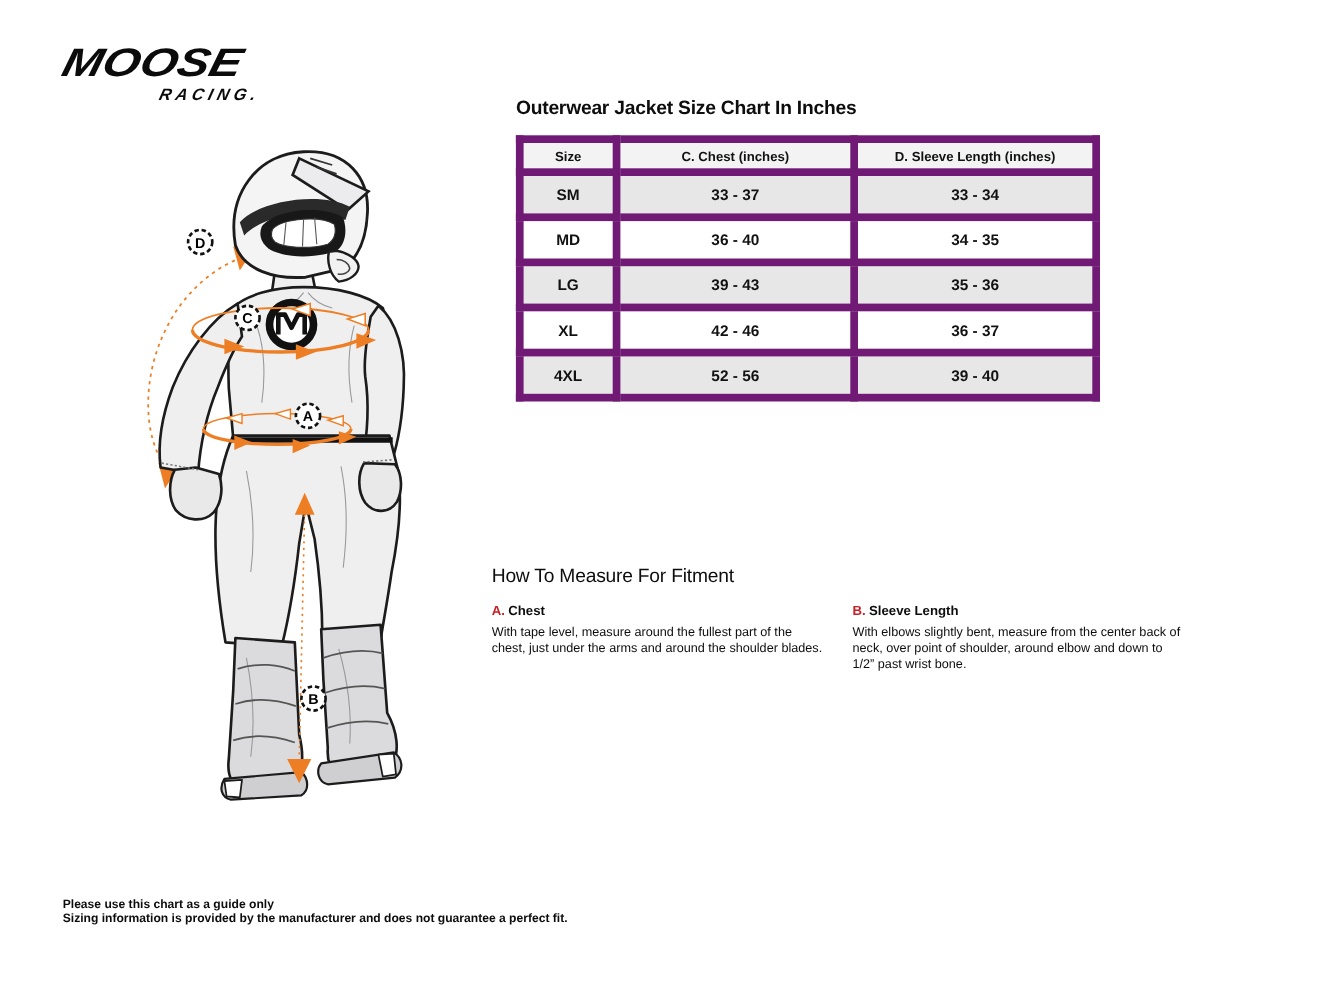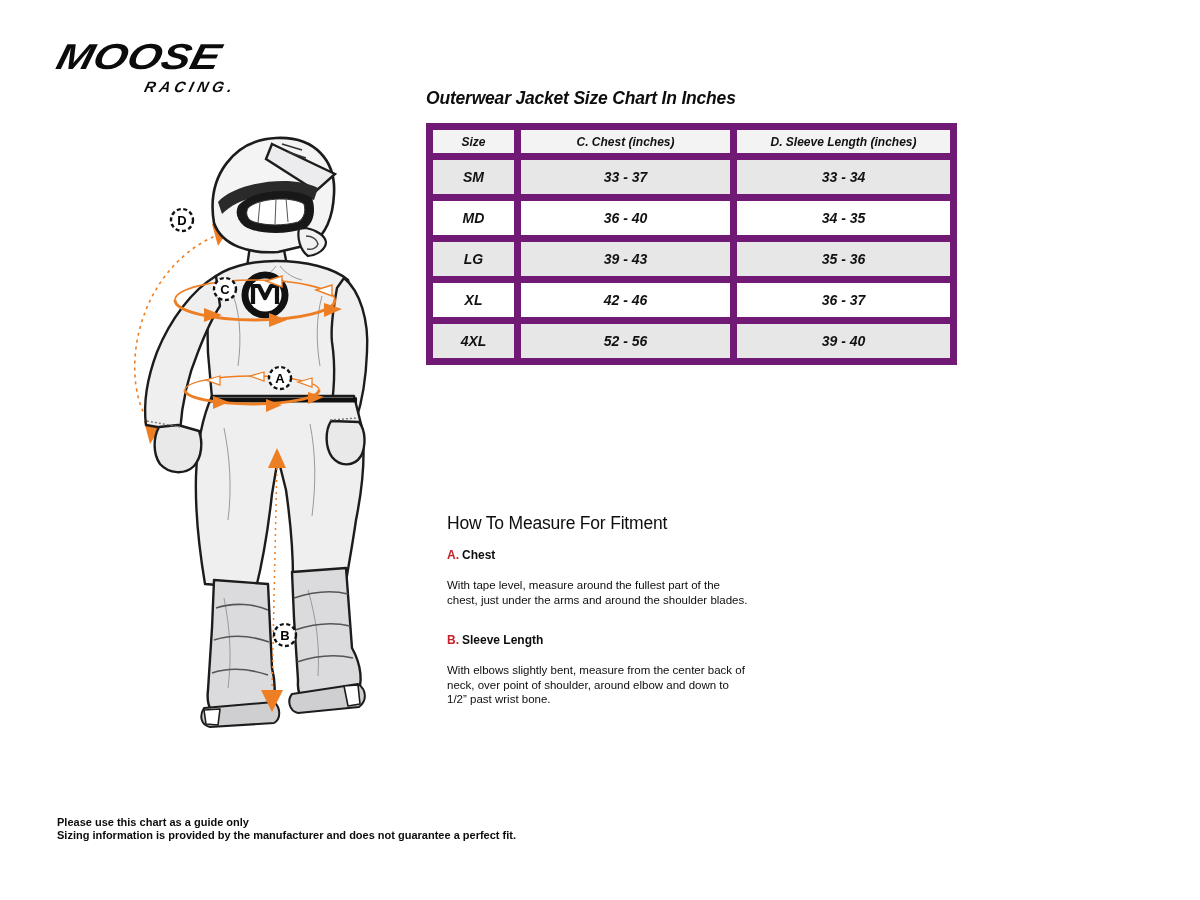--- a/index.html
+++ b/index.html
@@ -5,37 +5,37 @@
   * { margin:0; padding:0; box-sizing:border-box; }
   html,body { width:1200px; height:900px; background:#ffffff; font-family:"Liberation Sans", sans-serif; color:#111; overflow:hidden; }
   .page { position:relative; width:1200px; height:900px; background:#fff; }
 
   
   .logo { position:absolute; left:55px; top:40px; width:200px; transform:skewX(-14deg); }
   .logo-line1 { font-size:42px; font-weight:700; font-style:italic; letter-spacing:0px; color:#0b0b0b; line-height:40px; transform:scale(1.04,0.86); transform-origin:left top; }
   .logo-line2 { font-size:15px; font-weight:700; font-style:italic; letter-spacing:4px; color:#0b0b0b; text-align:right; width:186px; margin-top:-2px; }
 
   
-  .chart-block { position:absolute; left:426px; top:88px; width:524px;font-style:italic; }
+  .chart-block { position:absolute; left:469px; top:88px; width:524px; }
   .chart-title { font-size:17.5px; font-weight:700; letter-spacing:-0.2px; color:#0d0d0d; }
   table.size-table { border-collapse:collapse; width:524px; margin-top:14px; table-layout:fixed; }
   .size-table th, .size-table td { border:7px solid #701a75; text-align:center; vertical-align:middle; }
   .size-table th { height:30px; font-size:12px; font-weight:700; background:#f3f3f3; }
   .size-table td { height:41px; font-size:14px; font-weight:700; background:#ffffff; }
   .size-table tr.alt td { background:#e7e7e7; }
   .col-size { width:88px; } .col-chest { width:216px; } .col-sleeve { width:220px; }
 
   
   .measure-block { position:absolute; left:447px; top:513px; width:680px; }
   .measure-title { font-size:17.5px; font-weight:400; letter-spacing:-0.2px; color:#0d0d0d; }
-  .measure-cols { display:flex; gap:26px; margin-top:14px;flex-direction:column; }
+  .measure-cols { display:flex; gap:26px; margin-top:14px; }
   .measure-item { width:302px; }
   .measure-label { font-size:12px; font-weight:700; color:#0d0d0d; }
   .measure-letter { color:#c42127; margin-right:3px; }
-  .measure-text { font-size:11.5px; line-height:14.5px; margin-top:16px; color:#0d0d0d; }
+  .measure-text { font-size:11.5px; line-height:14.5px; margin-top:6px; color:#0d0d0d; }
 
   
   .disclaimer { position:absolute; left:57px; top:816px; font-size:11px; font-weight:700; line-height:13px; color:#0d0d0d; }
 
   
   .figure-wrap { position:absolute; left:54px; top:128px; width:380px; height:620px; }
 </style>
 </head>
 <body>
 

